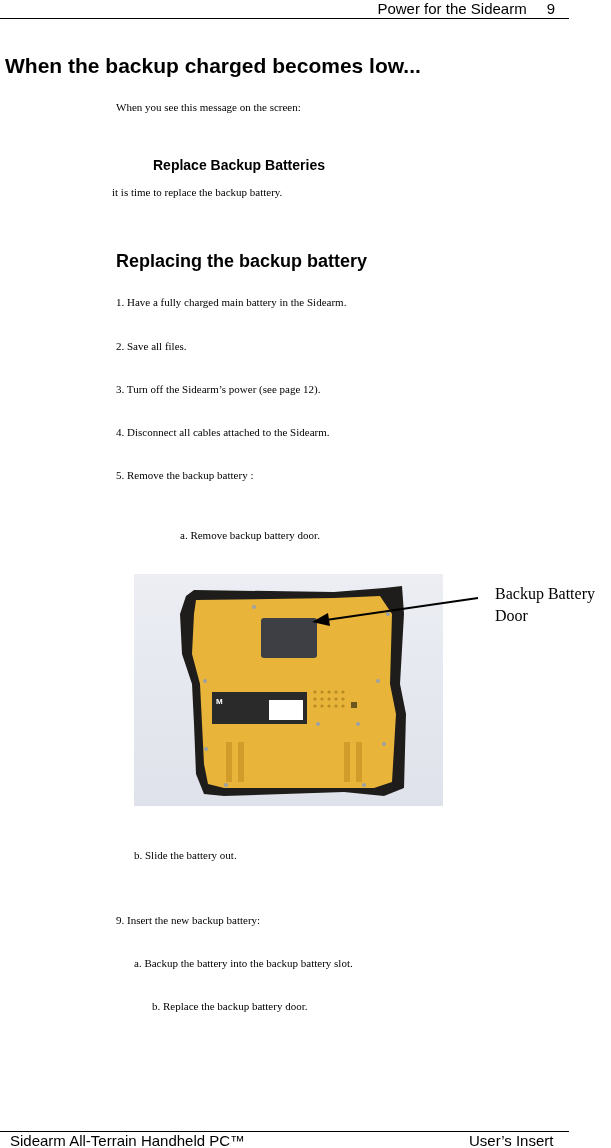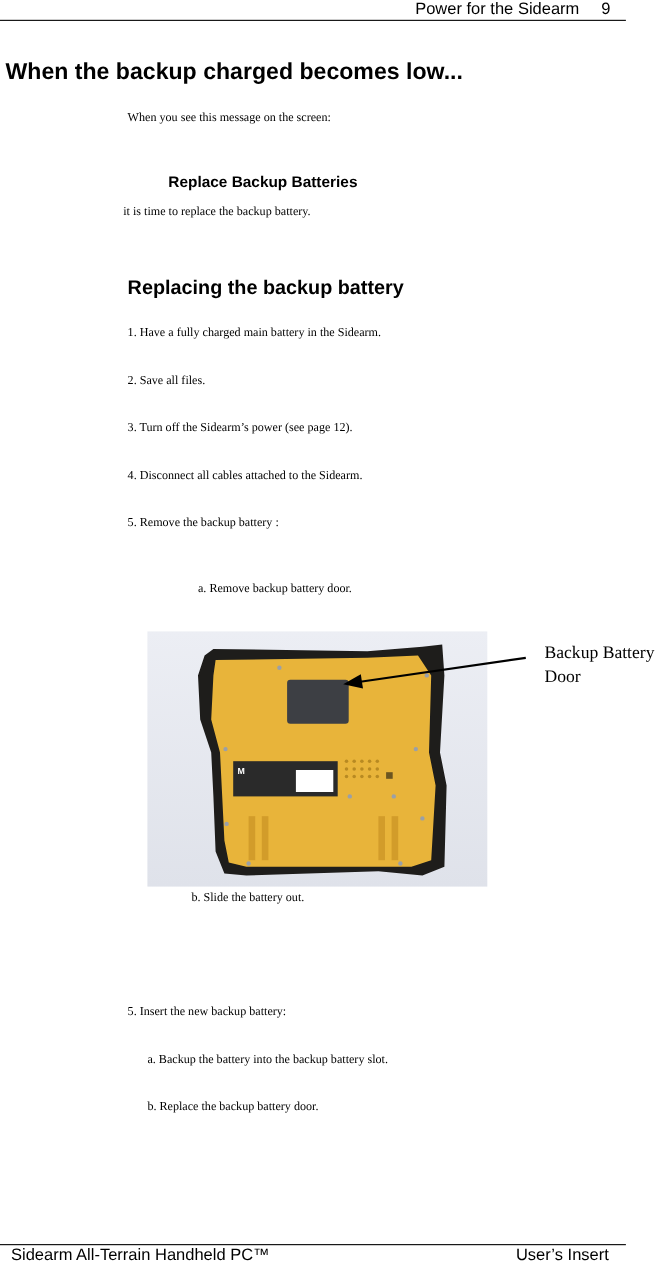--- a/index.html
+++ b/index.html
@@ -102,20 +102,20 @@
 
 <svg class="abs" style="left:300px; top:590px;" width="180" height="40" viewBox="0 0 180 40">
   <line x1="178" y1="8" x2="26" y2="30" stroke="#000" stroke-width="2"></line>
   <polygon points="12,32 28,23 30,36" fill="#000"></polygon>
 </svg>
 <div class="abs serif" id="callout-label">
   <div>Backup Battery</div>
   <div>Door</div>
 </div>
 
-<div class="abs serif body-text" style="left:134px; top:810px;margin-left:40px;">b. Slide the battery out.</div>
-<div class="abs serif body-text" style="left:116px; top:914px;">5. Insert the new backup battery:</div>
+<div class="abs serif body-text" style="left:134px; top:849px;">b. Slide the battery out.</div>
+<div class="abs serif body-text" style="left:116px; top:914px;">9. Insert the new backup battery:</div>
 <div class="abs serif body-text" style="left:134px; top:957px;">a. Backup the battery into the backup battery slot.</div>
-<div class="abs serif body-text" style="left:134px; top:1000px;">b. Replace the backup battery door.</div>
+<div class="abs serif body-text" style="left:152px; top:1000px;">b. Replace the backup battery door.</div>
 
 <div class="abs" id="footer-rule"></div>
 <div class="abs sans" id="footer-left">Sidearm All-Terrain Handheld PC™</div>
 <div class="abs sans" id="footer-right">User’s Insert</div>
 
 </body></html>

